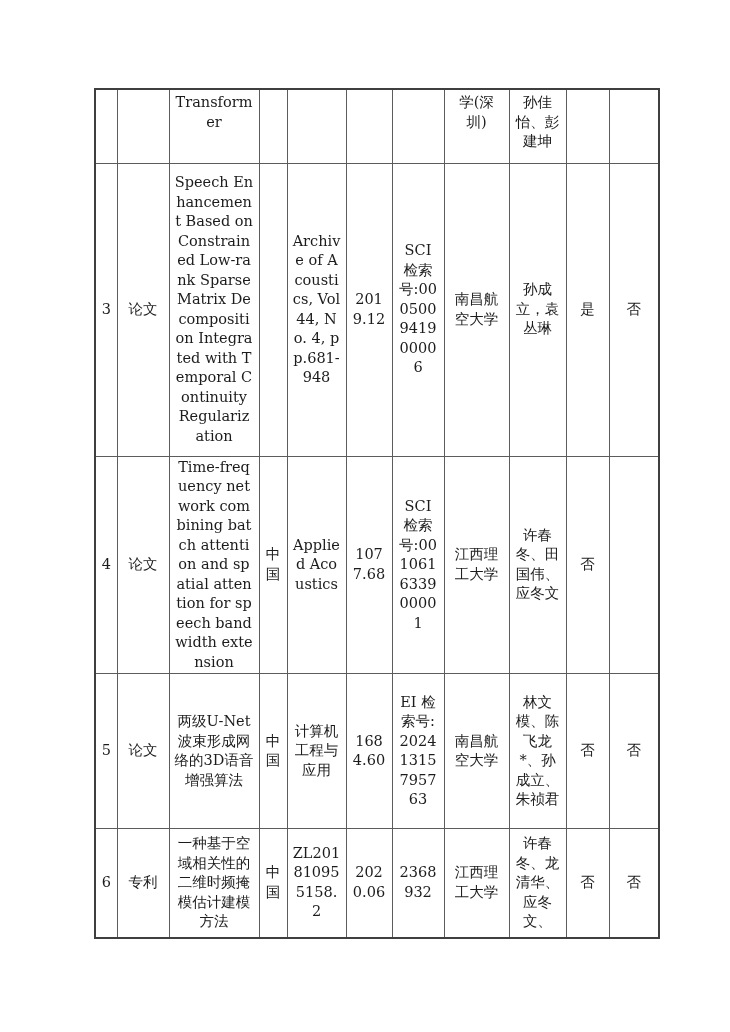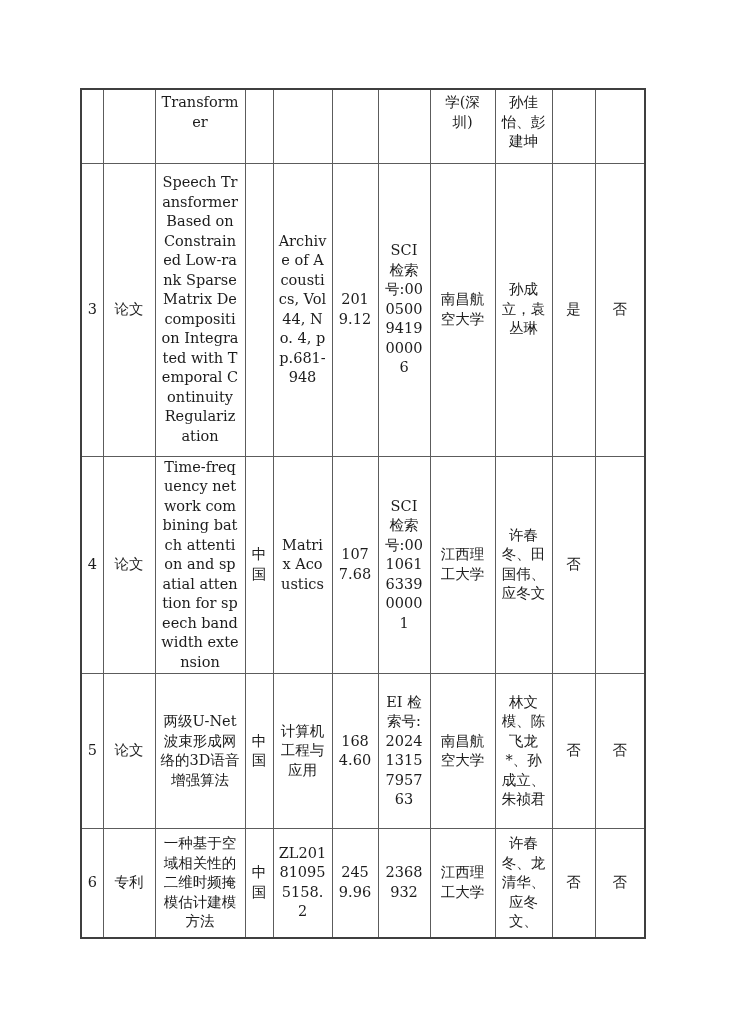--- a/index.html
+++ b/index.html
@@ -10,21 +10,21 @@
     position: relative;
     font-family: "DejaVu Serif", "Liberation Serif", serif;
   }
   .page {
     position: absolute;
     inset: 0;
     background: #ffffff;
   }
   table.doc {
     position: absolute;
-    left: 80px;
+    left: 94px;
     top: 88px;
     width: 564px;
     border-collapse: collapse;
     table-layout: fixed;
     color: #1c1c1c;
     font-size: 14.5px;
     line-height: 19.5px;
     border: 2px solid #3f3f3f;
   }
   table.doc td {
@@ -64,36 +64,36 @@
         <td></td>
         <td></td>
         <td>学(深圳)</td>
         <td>孙佳怡、彭建坤</td>
         <td></td>
         <td></td>
       </tr>
       <tr style="height:293px">
         <td>3</td>
         <td>论文</td>
-        <td>Speech Transformer Based on Constrained Low-rank Sparse Matrix Decomposition Integrated with Temporal Continuity Regularization</td>
+        <td>Speech Enhancement Based on Constrained Low-rank Sparse Matrix Decomposition Integrated with Temporal Continuity Regularization</td>
         <td></td>
         <td>Archive of Acoustics, Vol 44, No. 4, pp.681-948</td>
         <td>2019.12</td>
         <td>SCI 检索号:000500941900006</td>
         <td>南昌航空大学</td>
         <td>孙成立，袁丛琳</td>
         <td>是</td>
         <td>否</td>
       </tr>
       <tr style="height:213px">
         <td>4</td>
         <td>论文</td>
         <td>Time-frequency network combining batch attention and spatial attention for speech bandwidth extension</td>
         <td>中国</td>
-        <td>Matrix Acoustics</td>
+        <td>Applied Acoustics</td>
         <td>1077.68</td>
         <td>SCI 检索号:001061633900001</td>
         <td>江西理工大学</td>
         <td>许春冬、田国伟、应冬文</td>
         <td>否</td>
         <td></td>
       </tr>
       <tr style="height:155px">
         <td>5</td>
         <td>论文</td>
@@ -106,21 +106,21 @@
         <td>林文模、陈飞龙*、孙成立、朱祯君</td>
         <td>否</td>
         <td>否</td>
       </tr>
       <tr style="height:109px">
         <td>6</td>
         <td>专利</td>
         <td>一种基于空域相关性的二维时频掩模估计建模方法</td>
         <td>中国</td>
         <td>ZL201810955158.2</td>
-        <td>2459.96</td>
+        <td>2020.06</td>
         <td>2368932</td>
         <td>江西理工大学</td>
         <td>许春冬、龙清华、应冬文、</td>
         <td>否</td>
         <td>否</td>
       </tr>
     </tbody>
   </table>
 </div>
 

